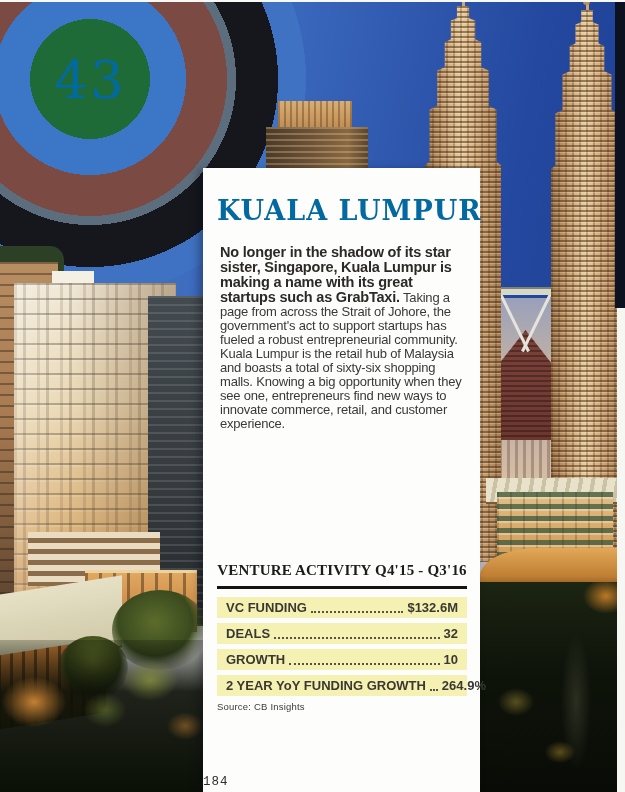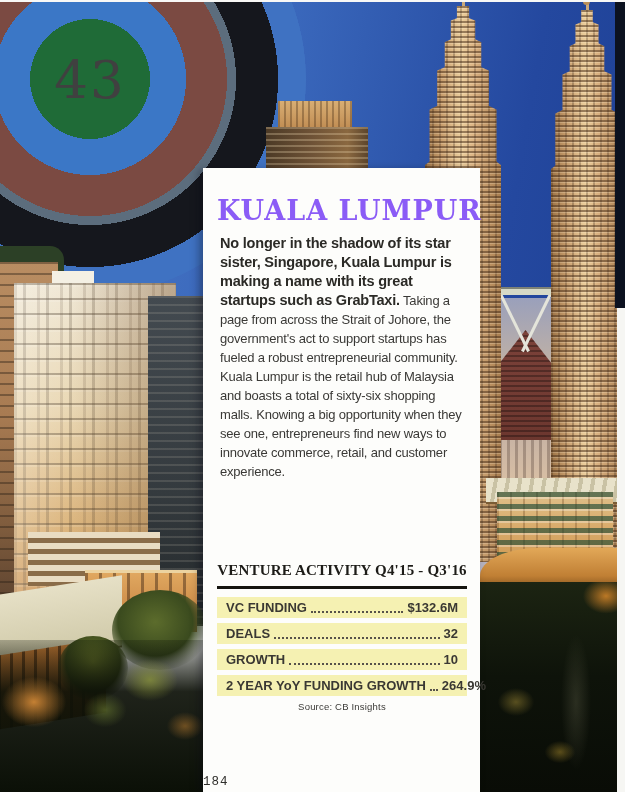--- a/index.html
+++ b/index.html
@@ -14,21 +14,21 @@
       linear-gradient(100deg,#4f7ec9 0%,#3a68bc 40%,#24489f 75%,#1d3f94 100%);}
 
   
   .corner-black{left:-8px;top:-6px;width:46px;height:32px;background:#0e1014;border-radius:0 0 60% 0;}
   .corner-olive{left:-46px;top:-48px;width:180px;height:180px;background:#3e4a2c;border-radius:50%;}
   .rings{left:-126px;top:-137px;width:432px;height:432px;border-radius:50%;
     background:radial-gradient(circle at center,
       #1f6b37 0 60px, #3b77c6 60px 96px, #7b4a42 96px 137px,
       #5c6d7d 137px 146px, #15171d 146px 188px, #3f72c2 188px 216px, rgba(0,0,0,0) 216px);}
   .badge-num{left:44px;top:40px;width:92px;height:78px;display:flex;align-items:center;justify-content:center;
-    color:#404040;font-family:"DejaVu Serif",serif;font-size:53px;font-weight:400;letter-spacing:2px;}
+    color:#0369a1;font-family:"DejaVu Serif",serif;font-size:53px;font-weight:400;letter-spacing:2px;}
 
   
   .bldg-far-left{left:0;top:262px;width:58px;height:340px;
     background:
       repeating-linear-gradient(to bottom, rgba(40,30,20,.4) 0 2px, rgba(0,0,0,0) 2px 11px),
       linear-gradient(to bottom,#b98d62 0%,#a87b52 45%,#7c5a3c 80%,#5e4430 100%);}
   .bldg-green-roof{left:0;top:246px;width:64px;height:34px;background:#2c4026;border-radius:0 14px 0 0;}
   .penthouse{left:52px;top:271px;width:42px;height:15px;background:#f4f0e4;}
   .bldg-cream{left:14px;top:283px;width:162px;height:332px;
     background:
@@ -129,36 +129,36 @@
   .edge-right-dark{left:615px;top:0;width:10px;height:308px;background:#0c1220;}
   .edge-right-white{left:617px;top:308px;width:8px;height:484px;background:#f6f6f3;}
   .edge-top{left:0;top:0;width:625px;height:2px;background:#f8f8f6;}
 
   
   .card{left:203px;top:168px;width:277px;height:624px;background:#fdfdfb;
     box-shadow:-4px 2px 8px rgba(10,10,20,.35);}
   .card *{position:static;}
   .card-title{display:block;margin:27px 14px 0 14px;text-align:center;
     font-family:"DejaVu Serif",serif;font-weight:bold;font-size:27px;letter-spacing:1px;
-    color:#8b5cf6;white-space:nowrap;}
-  .card-body{display:block;margin:8px 14px 0 17px;font-size:13px;line-height:19px;
+    color:#0369a1;white-space:nowrap;}
+  .card-body{display:block;margin:19px 14px 0 17px;font-size:13px;line-height:14px;
     letter-spacing:-0.2px;color:#3a3936;}
   .lead{font-weight:bold;font-size:14.5px;color:#2b2a26;}
 
   .venture{position:absolute;left:14px;right:13px;top:394px;}
   .v-head{display:block;text-align:center;font-family:"Liberation Serif",serif;font-weight:bold;
     font-size:15px;letter-spacing:0.2px;color:#1d1c18;padding-bottom:7px;
     border-bottom:3px solid #15140f;white-space:nowrap;}
   .v-rows{position:static;display:block;margin-top:8px;}
   .v-row{position:static;display:flex;align-items:center;height:21px;background:#f5f1b2;
     margin-bottom:5px;padding:0 9px;font-size:13px;font-weight:bold;color:#3a3833;}
   .v-label{white-space:nowrap;}
   .dots{flex:1 1 auto;border-bottom:2px dotted #56524a;margin:0 4px;transform:translateY(4px);min-width:8px;}
   .v-value{white-space:nowrap;}
-  .v-source{display:block;text-align:center;font-size:9.5px;color:#3c3b38;margin-top:5px;letter-spacing:0.2px;}
+  .v-source{display:block;text-align:left;font-size:9.5px;color:#3c3b38;margin-top:5px;letter-spacing:0.2px;}
 
   .page-num{position:absolute;left:0;bottom:3px;width:100%;
     font-family:"Liberation Mono",monospace;font-size:12.5px;letter-spacing:1px;color:#2e2d2a;}
 </style>
 </head>
 <body>
 
 <div class="page">
 
   <div class="sky"></div>

